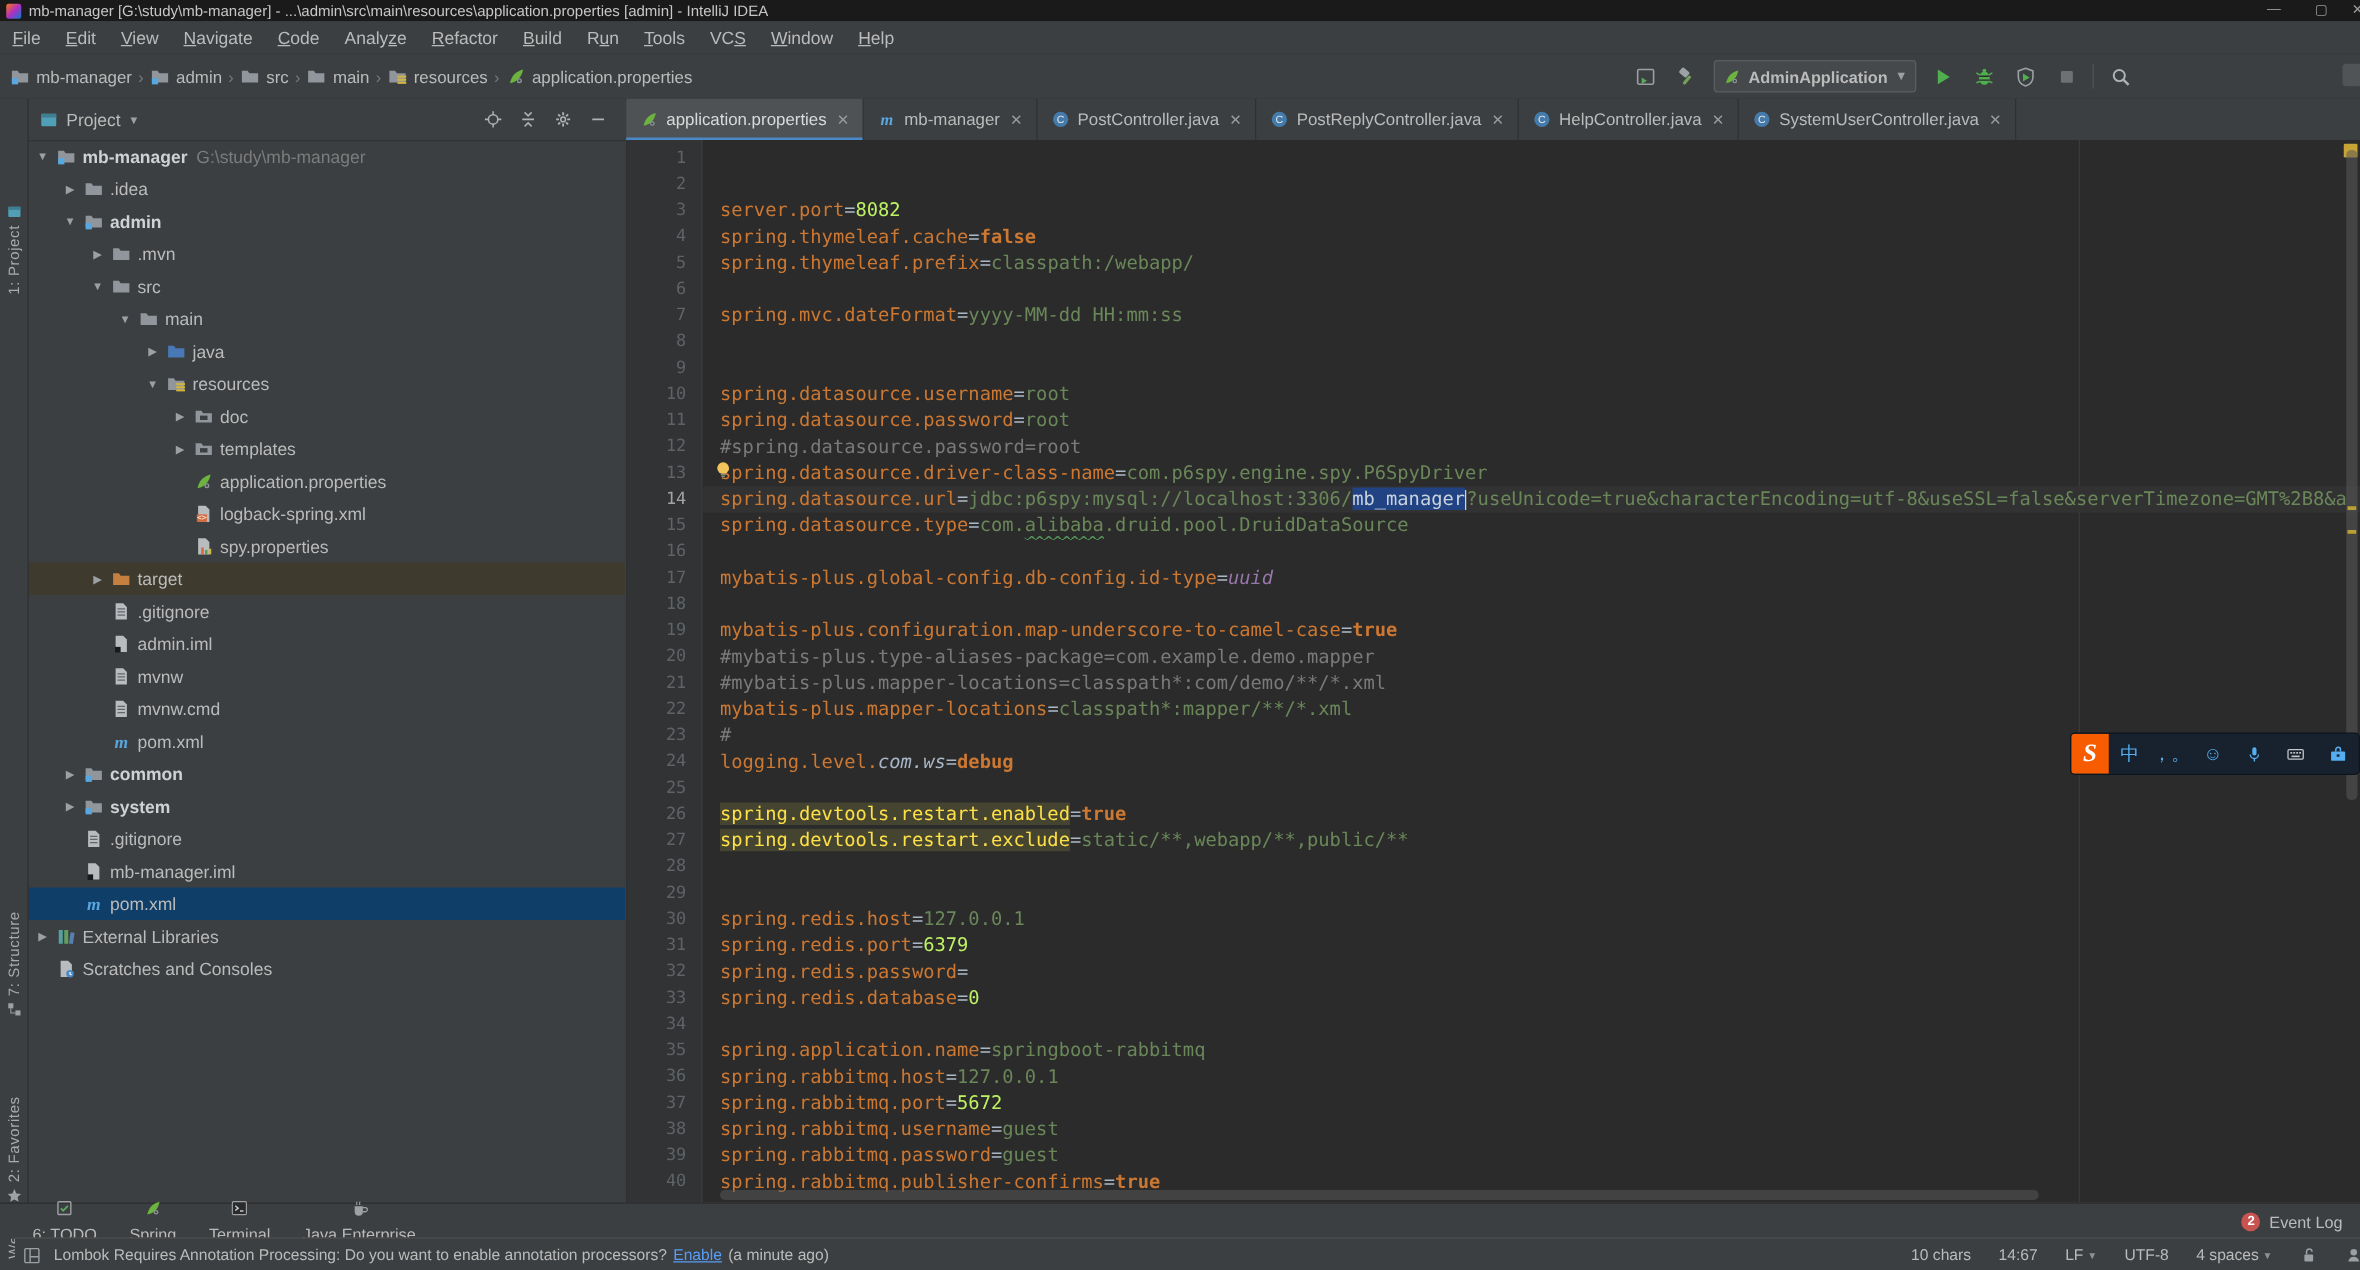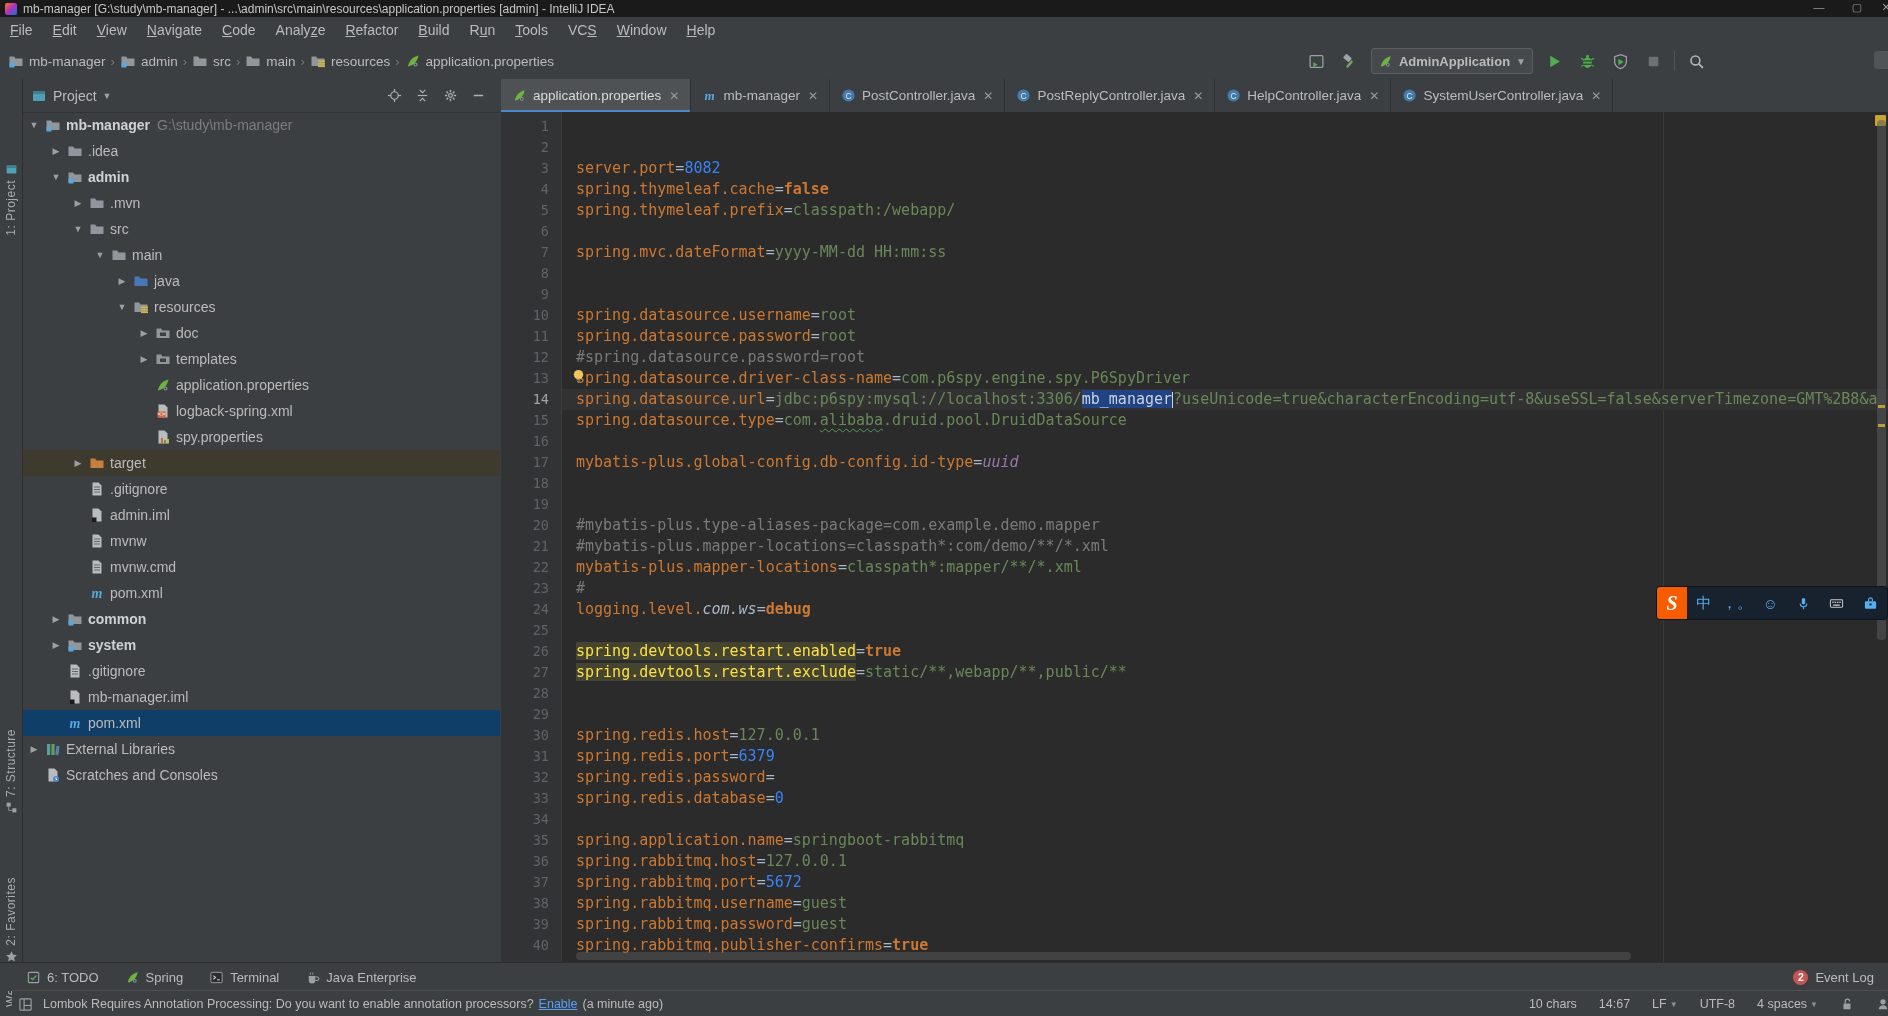--- a/index.html
+++ b/index.html
@@ -67,37 +67,37 @@
          font-family:"DejaVu Sans Mono","Liberation Mono",monospace;font-size:15px;}
   .line{height:21px;line-height:21px;display:flex;white-space:pre;}
   .line .ln{width:48px;text-align:right;color:#606366;flex:0 0 48px;font-size:13.5px;}
   .line .code{margin-left:27px;}
   .line.caret{background:linear-gradient(to right,transparent 61px,#323232 61px);}
   .line.caret .ln{color:#a4a3a3;}
   .sg-k{color:#cc7832;}
   .sg-ki{color:#a9b7c6;font-style:italic;}
   .sg-e{color:#a9b7c6;}
   .sg-v{color:#6a8759;}
-  .sg-n{color:#3b82f6;}
+  .sg-n{color:#bef264;}
   .sg-b{color:#cc7832;font-weight:bold;}
   .sg-c{color:#7a7a7a;}
   .sg-s{background:#214283;color:#c8d2dc;}
   .sg-w{color:#6a8759;text-decoration:underline wavy #55965a 1px;text-underline-offset:3px;}
   .sg-p{color:#9876aa;font-style:italic;}
   .sg-hk{color:#fde047;background:#454430;}
   .caretbar{display:inline-block;width:1px;height:16px;background:#d4d4d4;vertical-align:middle;}
   .bulb{position:absolute;left:70px;top:256px;width:15px;height:15px;}
   .vscroll{position:absolute;right:2px;top:8px;width:9px;height:520px;background:#595959;opacity:.55;border-radius:4px;}
   .insp-square{position:absolute;right:2px;top:3px;width:11px;height:11px;background:#c7a436;border-radius:1px;}
   .stripe-mark{position:absolute;right:3px;width:7px;height:3px;background:#b8a034;}
   .hscroll{position:absolute;left:75px;bottom:2px;width:1055px;height:8px;background:#595959;opacity:.5;border-radius:4px;}
   
   .toolstrip{position:absolute;left:0;top:962px;width:100%;height:28px;background:#3c3f41;
              border-top:1px solid #2d2d2d;display:flex;align-items:center;font-size:13px;}
-  .strip-btn{display:flex;align-items:center;gap:6px;margin-left:26px;color:#bbbbbb;}
+  .strip-btn{display:flex;align-items:center;gap:6px;margin-left:26px;color:#bbbbbb;flex-direction:column;}
   .strip-right{margin-left:auto;margin-right:14px;display:flex;align-items:center;gap:7px;}
   .badge{width:15px;height:15px;border-radius:50%;background:#c75450;color:#fff;font-size:10.5px;font-weight:bold;
          display:flex;align-items:center;justify-content:center;}
   .statusbar{position:absolute;left:12px;top:990px;width:100%;height:26px;background:#3c3f41;
              border-top:1px solid #4e4e4e;display:flex;align-items:center;font-size:12.5px;color:#bbbbbb;}
   .sb-twicon{margin:0 10px 0 6px;display:inline-flex;}
   .sb-msg{display:flex;gap:5px;white-space:nowrap;}
   .sb-link{color:#589df6;text-decoration:underline;}
   .sb-right{margin-left:auto;display:flex;align-items:center;gap:22px;margin-right:10px;}
   .sb-item{display:flex;align-items:center;gap:3px;}
@@ -726,21 +726,21 @@
             <div class="line"><span class="ln">9</span><span class="code"></span></div>
             <div class="line"><span class="ln">10</span><span class="code"><span class="sg-k">spring.datasource.username</span><span class="sg-e">=</span><span class="sg-v">root</span></span></div>
             <div class="line"><span class="ln">11</span><span class="code"><span class="sg-k">spring.datasource.password</span><span class="sg-e">=</span><span class="sg-v">root</span></span></div>
             <div class="line"><span class="ln">12</span><span class="code"><span class="sg-c">#spring.datasource.password=root</span></span></div>
             <div class="line"><span class="ln">13</span><span class="code"><span class="sg-k">spring.datasource.driver-class-name</span><span class="sg-e">=</span><span class="sg-v">com.p6spy.engine.spy.P6SpyDriver</span></span></div>
             <div class="line caret"><span class="ln">14</span><span class="code"><span class="sg-k">spring.datasource.url</span><span class="sg-e">=</span><span class="sg-v">jdbc:p6spy:mysql://localhost:3306/</span><span class="sg-s">mb_manager</span><span class="caretbar"></span><span class="sg-v">?useUnicode=true&amp;characterEncoding=utf-8&amp;useSSL=false&amp;serverTimezone=GMT%2B8&amp;a</span></span></div>
             <div class="line"><span class="ln">15</span><span class="code"><span class="sg-k">spring.datasource.type</span><span class="sg-e">=</span><span class="sg-v">com.</span><span class="sg-w">alibaba</span><span class="sg-v">.druid.pool.DruidDataSource</span></span></div>
             <div class="line"><span class="ln">16</span><span class="code"></span></div>
             <div class="line"><span class="ln">17</span><span class="code"><span class="sg-k">mybatis-plus.global-config.db-config.id-type</span><span class="sg-e">=</span><span class="sg-p">uuid</span></span></div>
             <div class="line"><span class="ln">18</span><span class="code"></span></div>
-            <div class="line"><span class="ln">19</span></div>
+            <div class="line"><span class="ln">19</span><span class="code"><span class="sg-k">mybatis-plus.configuration.map-underscore-to-camel-case</span><span class="sg-e">=</span><span class="sg-b">true</span></span></div>
             <div class="line"><span class="ln">20</span><span class="code"><span class="sg-c">#mybatis-plus.type-aliases-package=com.example.demo.mapper</span></span></div>
             <div class="line"><span class="ln">21</span><span class="code"><span class="sg-c">#mybatis-plus.mapper-locations=classpath*:com/demo/**/*.xml</span></span></div>
             <div class="line"><span class="ln">22</span><span class="code"><span class="sg-k">mybatis-plus.mapper-locations</span><span class="sg-e">=</span><span class="sg-v">classpath*:mapper/**/*.xml</span></span></div>
             <div class="line"><span class="ln">23</span><span class="code"><span class="sg-c">#</span></span></div>
             <div class="line"><span class="ln">24</span><span class="code"><span class="sg-k">logging.level.</span><span class="sg-ki">com.ws</span><span class="sg-e">=</span><span class="sg-b">debug</span></span></div>
             <div class="line"><span class="ln">25</span><span class="code"></span></div>
             <div class="line"><span class="ln">26</span><span class="code"><span class="sg-hk">spring.devtools.restart.enabled</span><span class="sg-e">=</span><span class="sg-b">true</span></span></div>
             <div class="line"><span class="ln">27</span><span class="code"><span class="sg-hk">spring.devtools.restart.exclude</span><span class="sg-e">=</span><span class="sg-v">static/**,webapp/**,public/**</span></span></div>
             <div class="line"><span class="ln">28</span><span class="code"></span></div>
             <div class="line"><span class="ln">29</span><span class="code"></span></div>

